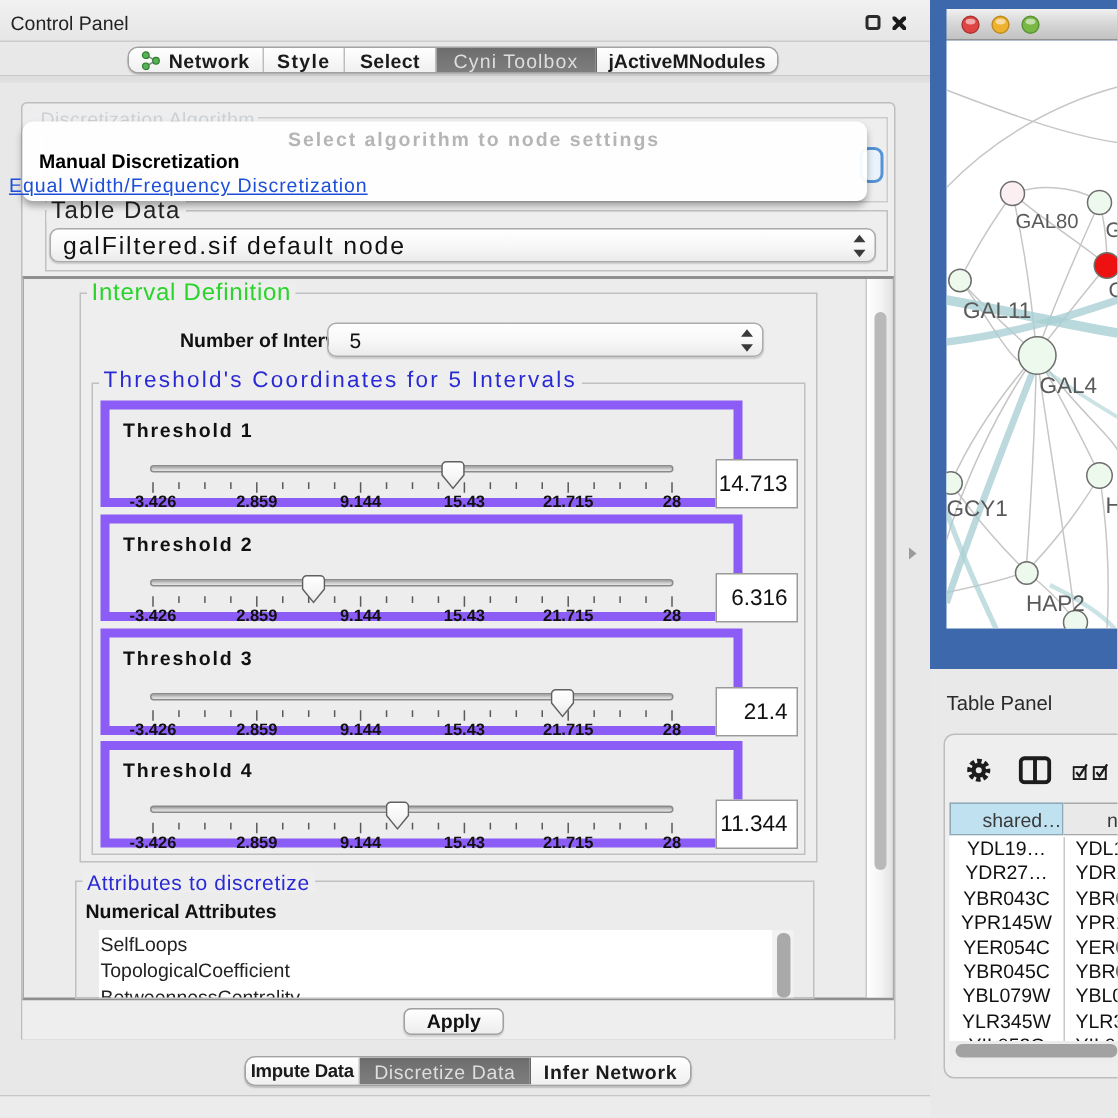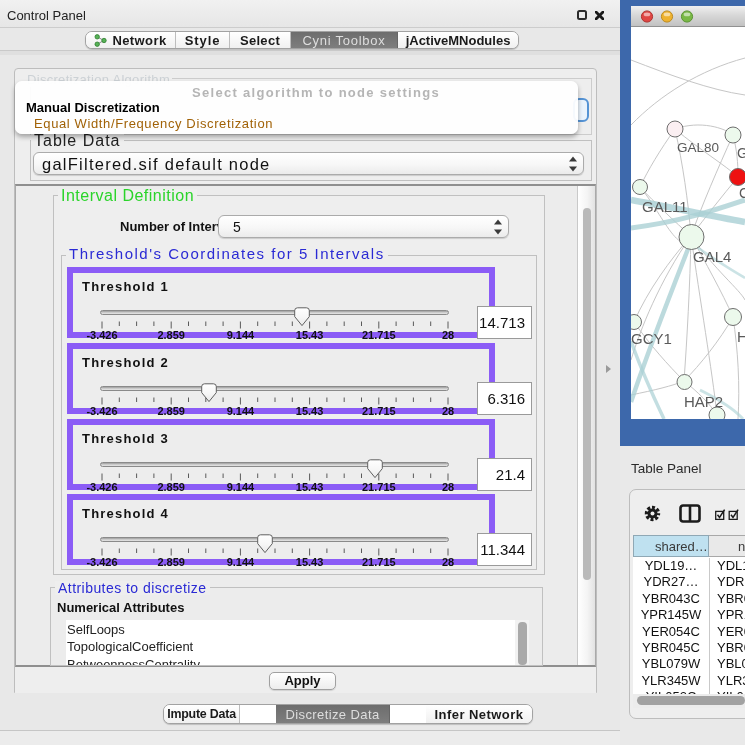--- a/index.html
+++ b/index.html
@@ -283,38 +283,38 @@
 <div class="abs" style="left:57px;top:600px;font-size:13px;font-weight:bold;color:#111;z-index:3;">Numerical Attributes</div>
 <div class="abs" style="left:66px;top:620px;width:449px;height:45px;background:#ffffff;overflow:hidden;z-index:3;">
   <div style="position:absolute;left:1px;top:1px;font-size:13px;color:#222;line-height:17.4px;">SelfLoops<br>TopologicalCoefficient<br>BetweennessCentrality</div>
 </div>
 <div class="abs" style="left:515px;top:620px;width:14px;height:45px;background:#f2f2f2;z-index:3;"></div>
 <div class="abs" style="left:518px;top:622px;width:9px;height:43px;background:#a9a9a9;border-radius:4px;z-index:3;"></div>
 
 <div class="abs" style="left:15px;top:667px;width:581px;height:26px;background:#eeeeee;"></div>
 <div class="abs" style="left:269px;top:672px;width:67px;height:18px;border:1px solid #a0a0a0;border-radius:5px;background:linear-gradient(#ffffff,#ededed);text-align:center;font-size:13px;font-weight:bold;color:#111;line-height:16px;box-shadow:0 1px 1px rgba(0,0,0,0.12);">Apply</div>
 
-<div class="seg" style="left:163px;top:704px;height:20px;gap:36px;">
+<div class="seg" style="left:163px;top:704px;height:20px;">
   <div style="width:76px;">
       <span style="font-size:12.4px;letter-spacing:-0.2px;">Impute Data</span>
     </div>
   <div class="on" style="width:114px;">
       <span style="letter-spacing:0.4px;">Discretize Data</span>
     </div>
   <div style="width:106px;">
       <span style="letter-spacing:0.45px;">Infer Network</span>
     </div>
 </div>
 <div class="abs" style="left:0;top:730px;width:620px;height:1px;background:#c6c6c6;"></div>
 <div class="abs" style="left:0;top:731px;width:620px;height:14px;background:#ececec;"></div>
 
 <div class="abs" style="left:15px;top:81px;width:563px;height:53px;background:rgba(255,255,255,0.94);border-radius:7px;box-shadow:0 3px 5px rgba(0,0,0,0.32);z-index:50;"></div>
 <div class="abs" style="left:192px;top:85px;font-size:13px;font-weight:bold;letter-spacing:1.3px;color:#b5b5b5;z-index:51;">Select algorithm to node settings</div>
 <div class="abs" style="left:26px;top:100px;font-size:13px;font-weight:bold;color:#000;z-index:51;">Manual Discretization</div>
-<div class="abs" style="left:34px;top:116px;font-size:13px;letter-spacing:0.62px;color:#a16207;z-index:51;">Equal Width/Frequency Discretization</div>
+<div class="abs" style="left:6px;top:116px;font-size:13px;letter-spacing:0.62px;color:#1d4ed8;z-index:51;text-decoration:underline;">Equal Width/Frequency Discretization</div>
 
 <div class="abs" style="left:620px;top:0;width:125px;height:745px;background:#e9e9e9;"></div>
 
 <div class="abs" style="left:606px;top:365px;width:0;height:0;border-top:4px solid transparent;border-bottom:4px solid transparent;border-left:5px solid #9a9a9a;"></div>
 
 <div class="abs" style="left:620px;top:0;width:125px;height:446px;background:#3d68ab;"></div>
 <div class="abs" style="left:631px;top:6px;width:114px;height:21px;background:linear-gradient(#f0f0f0,#d8d8d8 45%,#c2c2c2);border-bottom:1px solid #919191;"></div>
 <svg class="abs" style="left:631px;top:6px;z-index:2;" width="114" height="21" viewBox="0 0 114 21">
   <circle cx="16" cy="10.5" r="5.6" fill="#df4643" stroke="#ad3431" stroke-width="1"></circle>
   <circle cx="36" cy="10.5" r="5.6" fill="#eeb22f" stroke="#bd8b20" stroke-width="1"></circle>

